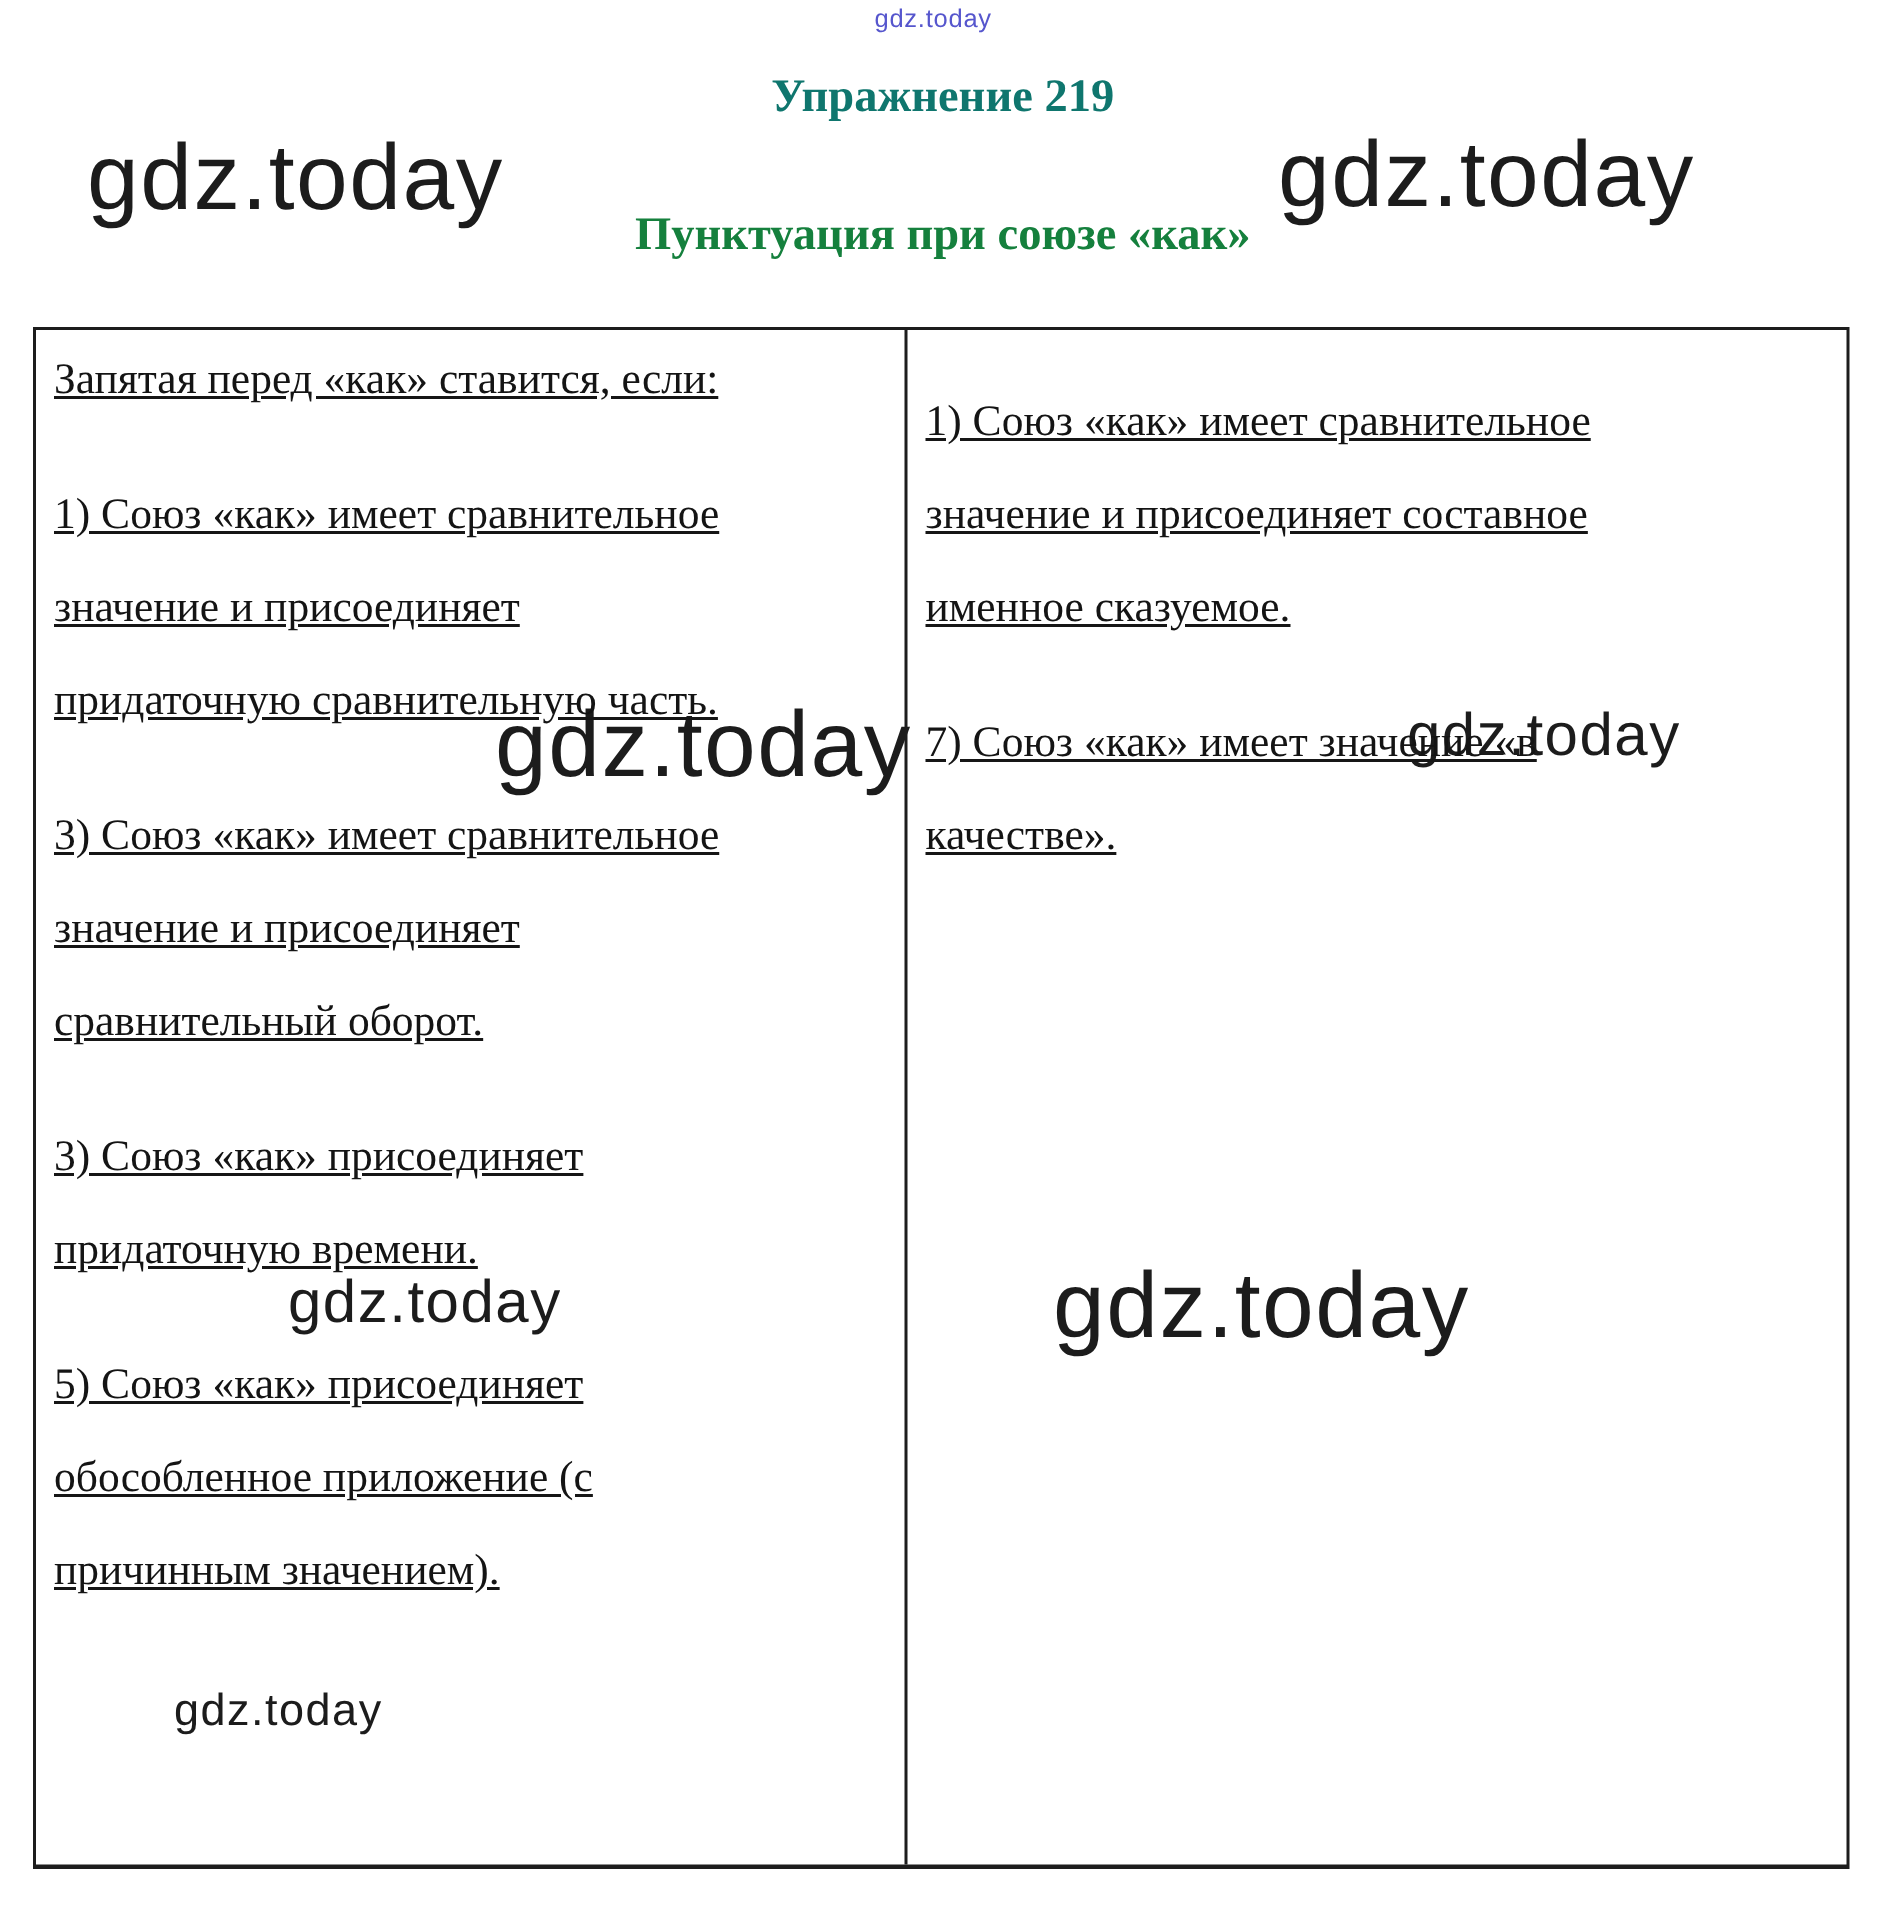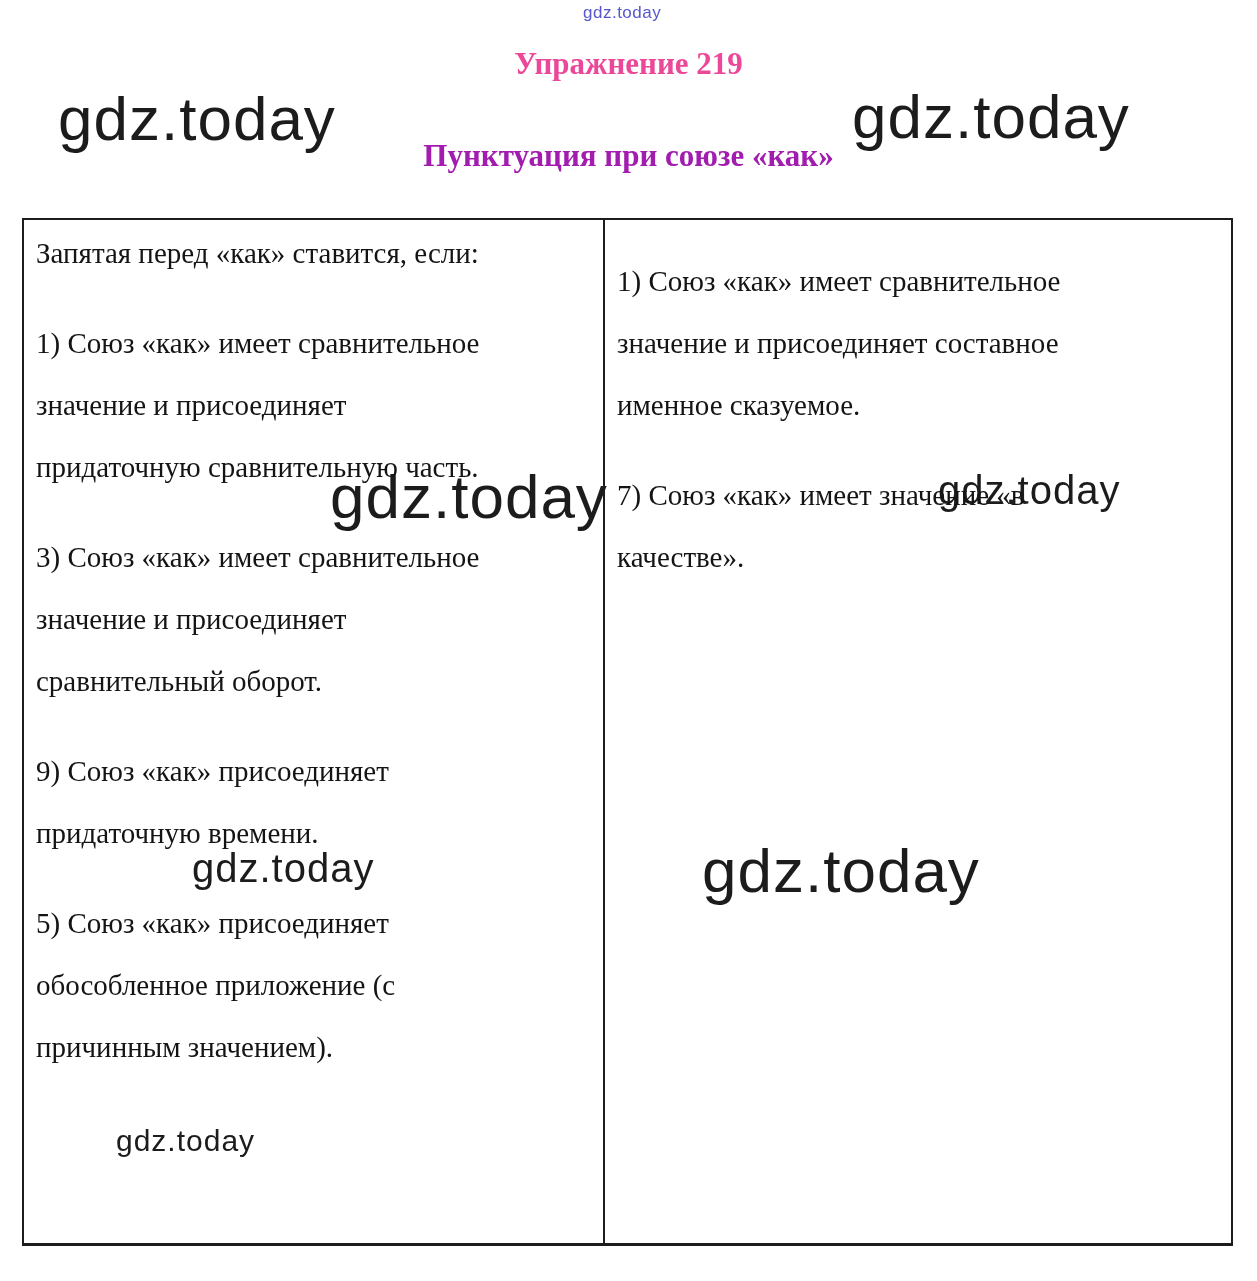--- a/index.html
+++ b/index.html
@@ -39,44 +39,45 @@
   .wm-bottom-sm  { left: 116px; top: 1126px; font-size: 30px; }
 
   
   .doc-title {
     position: absolute;
     left: 0; top: 46px;
     width: 100%;
     text-align: center;
     font-size: 31px;
     font-weight: bold;
-    color: #ec4899;
+    color: #0f766e;
   }
   .doc-subtitle {
     position: absolute;
     left: 0; top: 138px;
     width: 100%;
     text-align: center;
     font-size: 31px;
     font-weight: bold;
-    color: #a21caf;
+    color: #15803d;
   }
 
   
   .grammar-table {
     position: absolute;
     left: 22px;
     top: 218px;
     width: 1211px;
     height: 1028px;
     border: 2px solid #1d1d1d;
     border-bottom-width: 3px;
     box-sizing: border-box;
     display: flex;
     background: transparent;
+    text-decoration: underline;
   }
   .cell {
     box-sizing: border-box;
     padding: 2px 10px 0 12px;
   }
   .cell-left {
     width: 581px;
     border-right: 2px solid #1d1d1d;
   }
   .cell-right {
@@ -113,21 +114,21 @@
   <div class="grammar-table">
 
     <div class="cell cell-left">
       <p>Запятая перед «как» ставится, если:</p>
       <p class="rule-item">1) Союз «как» имеет сравнительное
 значение и присоединяет
 придаточную сравнительную часть.</p>
       <p class="rule-item">3) Союз «как» имеет сравнительное
 значение и присоединяет
 сравнительный оборот.</p>
-      <p class="rule-item">9) Союз «как» присоединяет
+      <p class="rule-item">3) Союз «как» присоединяет
 придаточную времени.</p>
       <p class="rule-item">5) Союз «как» присоединяет
 обособленное приложение (с
 причинным значением).</p>
     </div>
 
     <div class="cell cell-right">
       <p class="rule-item">1) Союз «как» имеет сравнительное
 значение и присоединяет составное
 именное сказуемое.</p>

